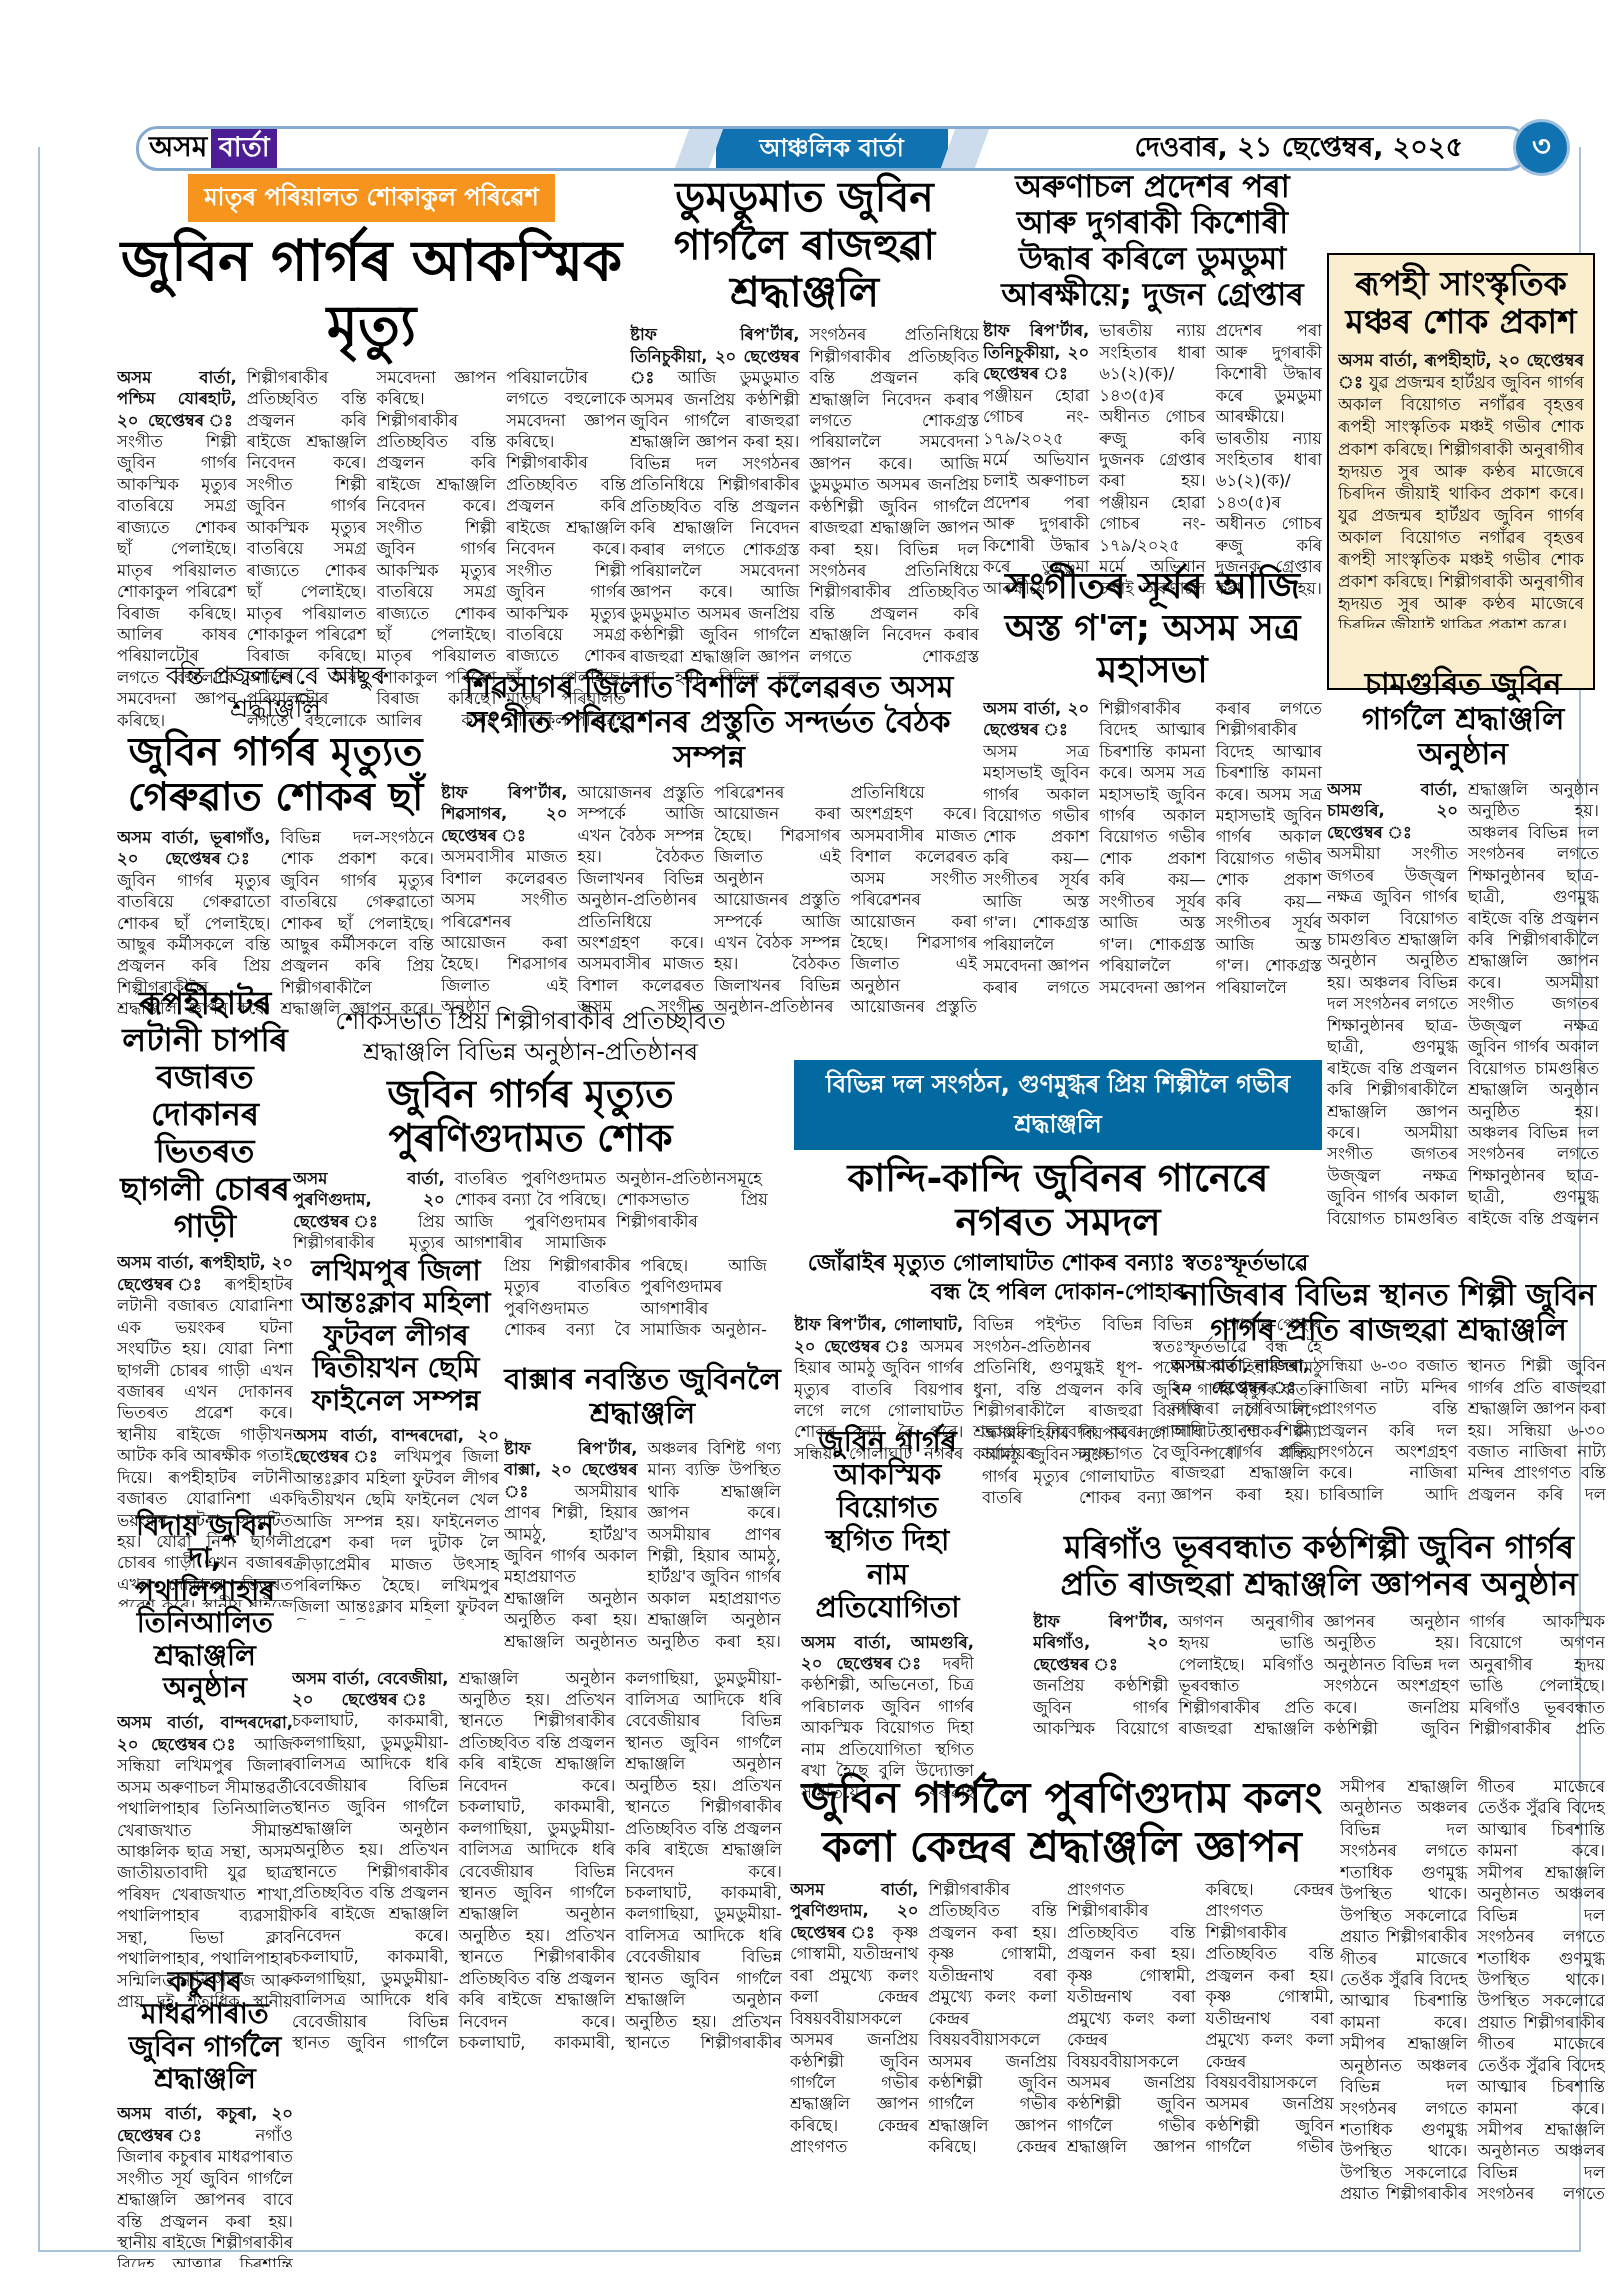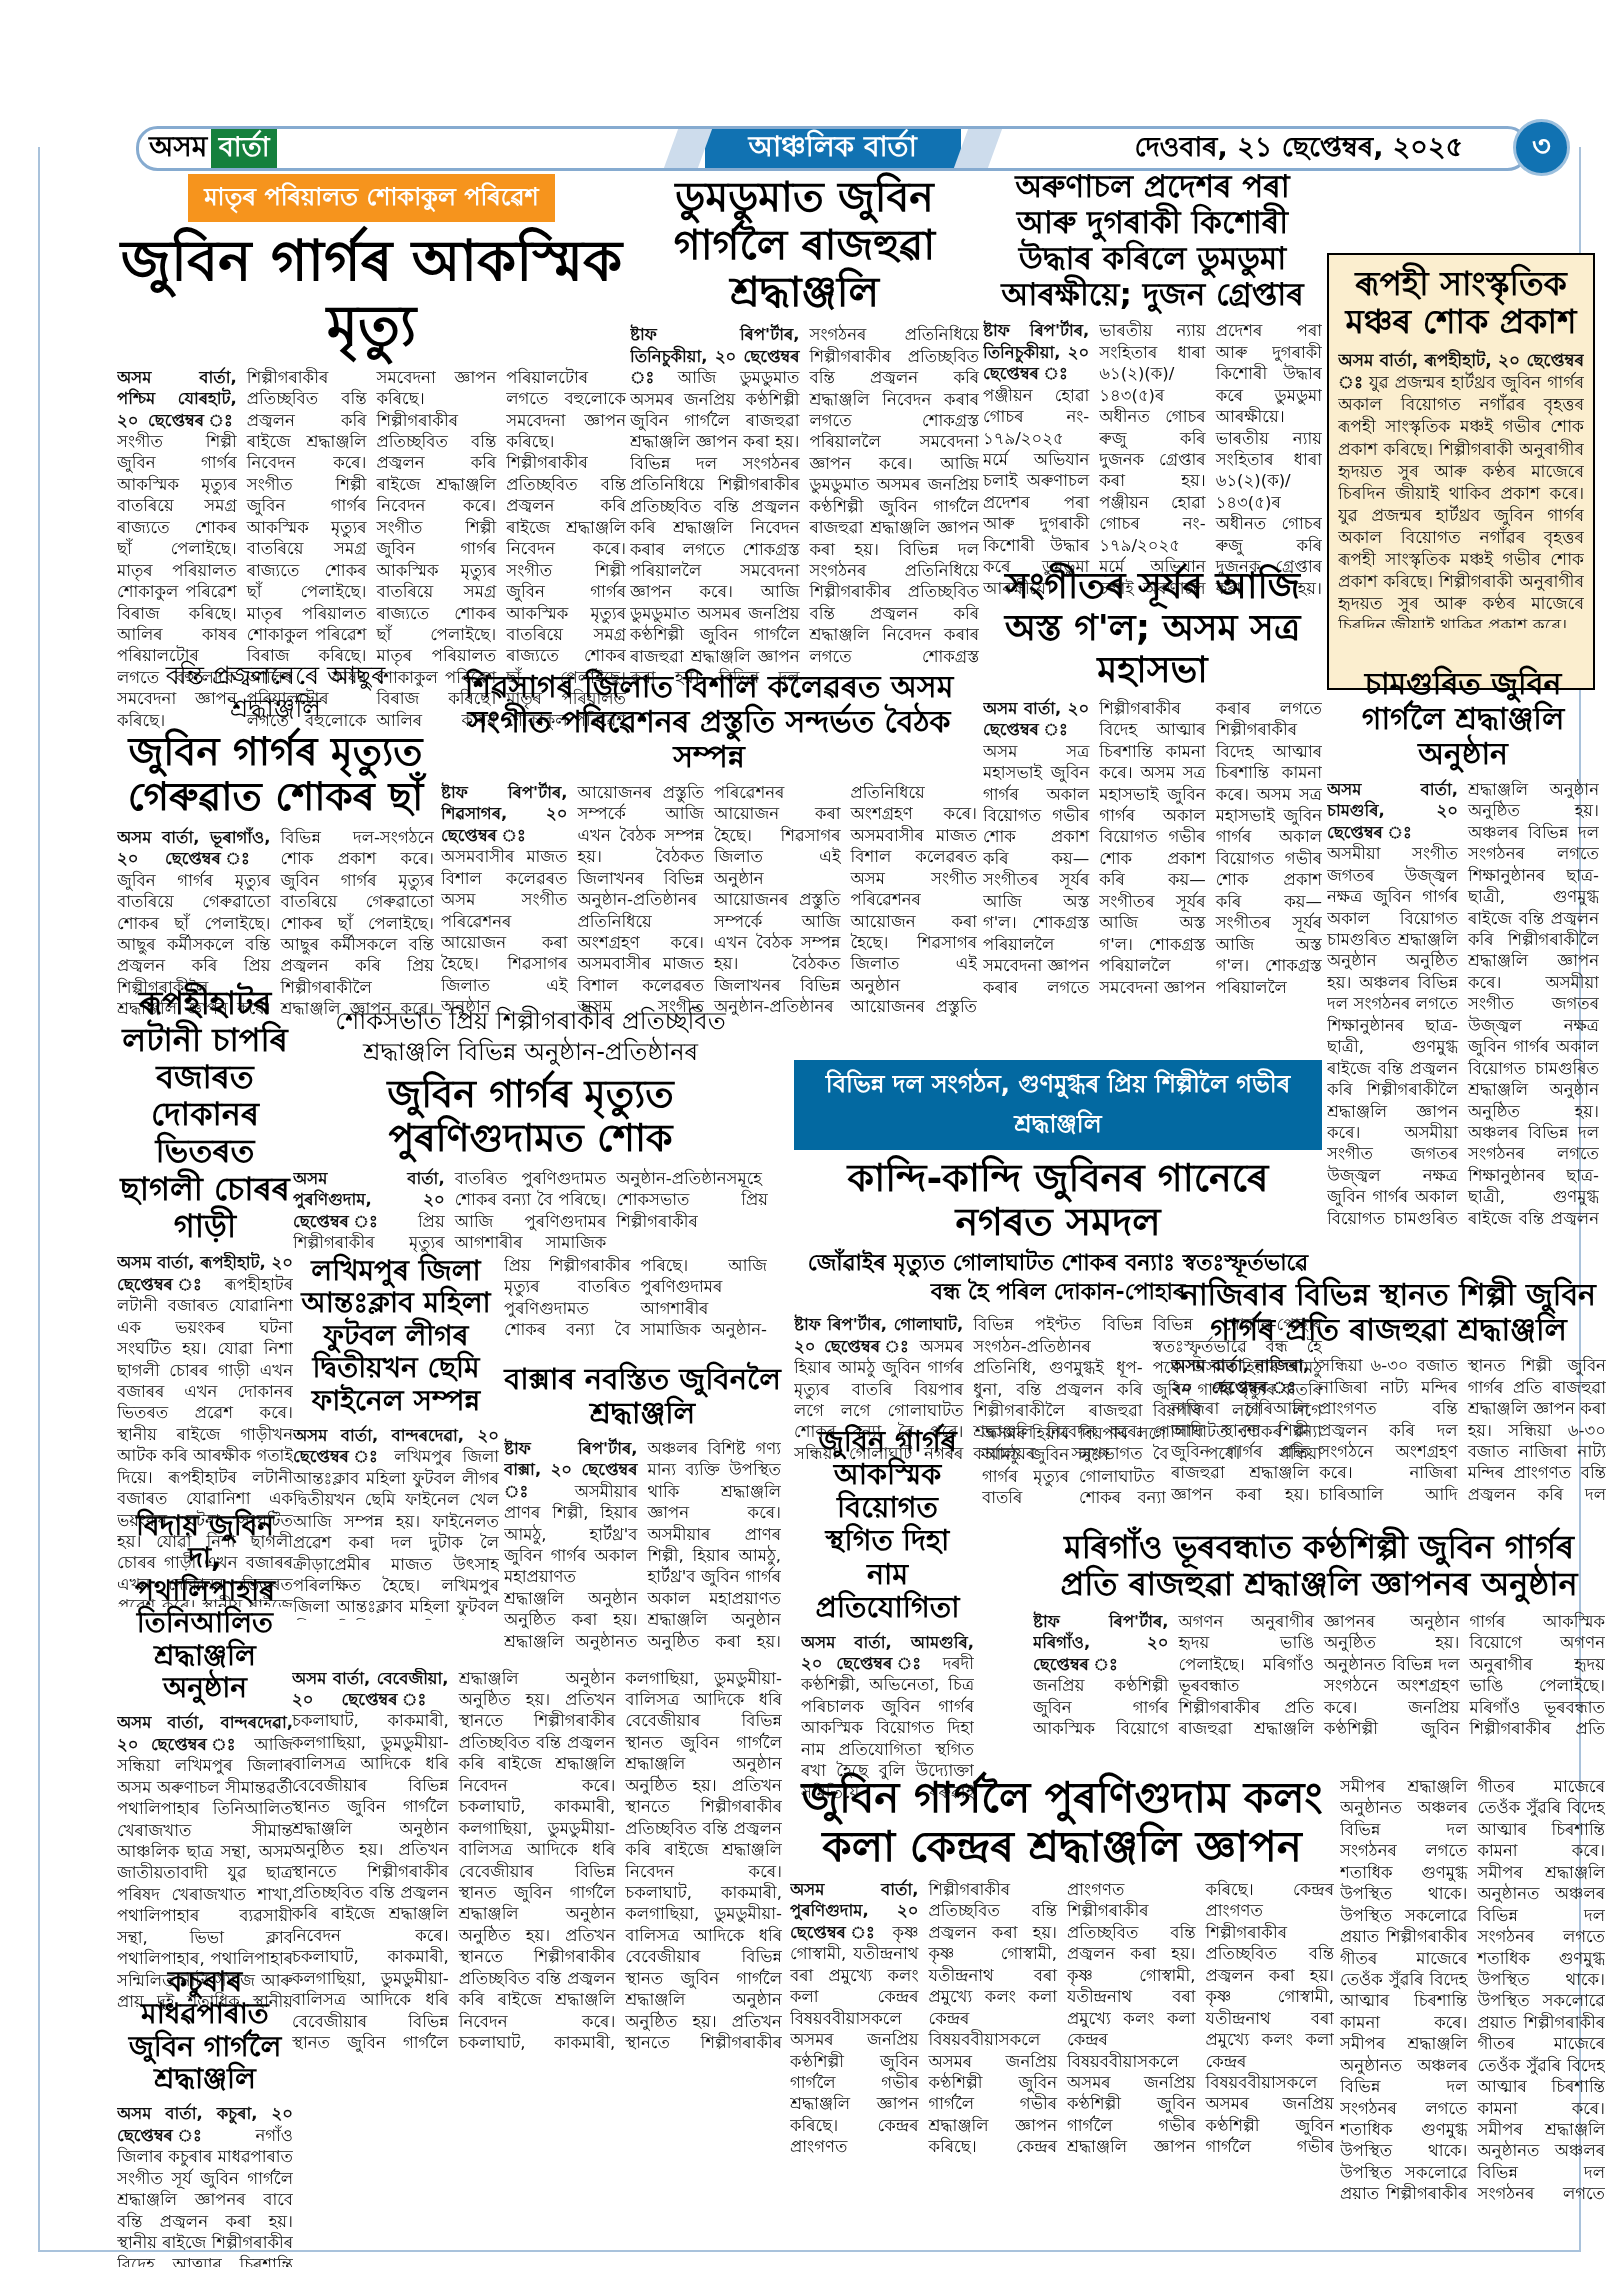--- a/index.html
+++ b/index.html
@@ -6,25 +6,25 @@
   .sheet{position:relative;width:1618px;height:2284px;background:#fff;
          font-family:"DejaVu Sans","Liberation Sans",sans-serif;color:#000;overflow:hidden}
   .frame{position:absolute;left:38px;top:147px;width:1539px;height:2103px;
          border-left:2.5px solid #a9c2db;border-right:2.5px solid #a9c2db;border-bottom:2.5px solid #a9c2db;
          pointer-events:none}
   
   .mast{position:absolute;left:136px;top:126px;width:1387px;height:39px;background:#fff;
         border:3.2px solid #86abd0;border-radius:21.6px;display:flex;align-items:stretch;overflow:hidden}
   .m-left{display:flex;align-items:center;padding-left:10px;flex:0 0 auto}
   .logo1{font-size:28px;font-weight:700;color:#000}
-  .logo2{font-size:27px;font-weight:700;color:#fff;background:#15803d;padding:0.6px 7.6px;margin-left:3.8px;border-radius:2.5px}
+  .logo2{font-size:27px;font-weight:700;color:#fff;background:#4c1d95;padding:0.6px 7.6px;margin-left:3.8px;border-radius:2.5px}
   .m-space{flex:1.05}
   .m-diag{flex:0 0 34px;background:#cddcec;transform:skewX(-20deg)}
   .m-tab{flex:0 0 auto;background:#1172b2;color:#fff;display:flex;align-items:center;
-         justify-content:center;font-size:28px;font-weight:700;padding:0 44px}
+         justify-content:center;font-size:24px;font-weight:700;padding:0 44px}
   .m-right{flex:1.25;display:flex;align-items:center;justify-content:flex-end;
            padding-right:63px;font-size:27px;font-weight:700}
   .pagenum{position:absolute;left:1513px;top:119px;width:51px;height:51px;border-radius:50%;
            background:#1172b2;border:3.2px solid #9cc0de;color:#fff;display:flex;align-items:center;
            justify-content:center;font-size:29px;font-weight:700}
   
   .art{position:absolute}
   .hl{font-weight:700;text-align:center;line-height:1.16;color:#000}
   .body{text-align:justify;overflow:hidden;font-size:16.5px;line-height:1.3;color:#101010;margin-top:7.6px}
   .byl{font-weight:700}

